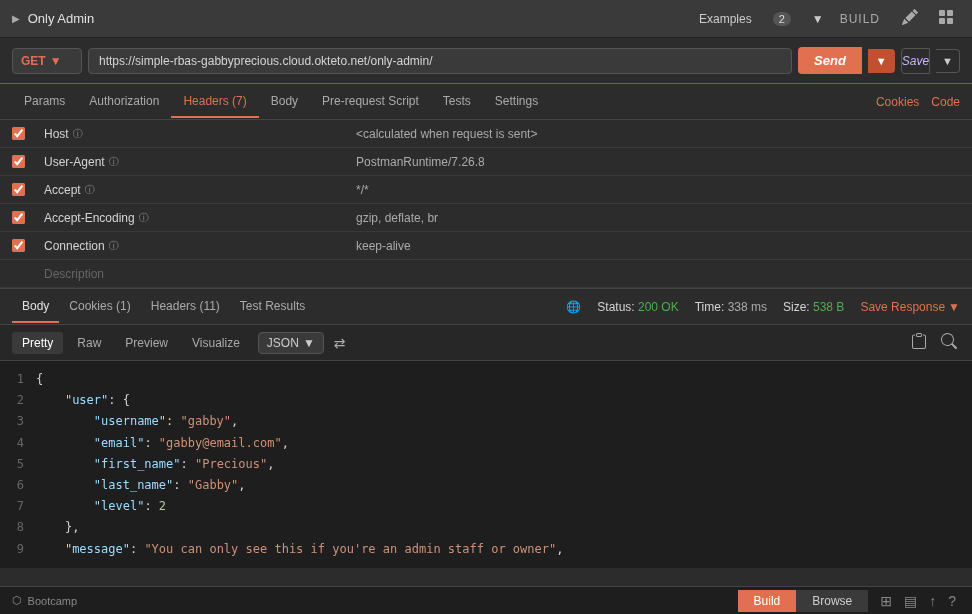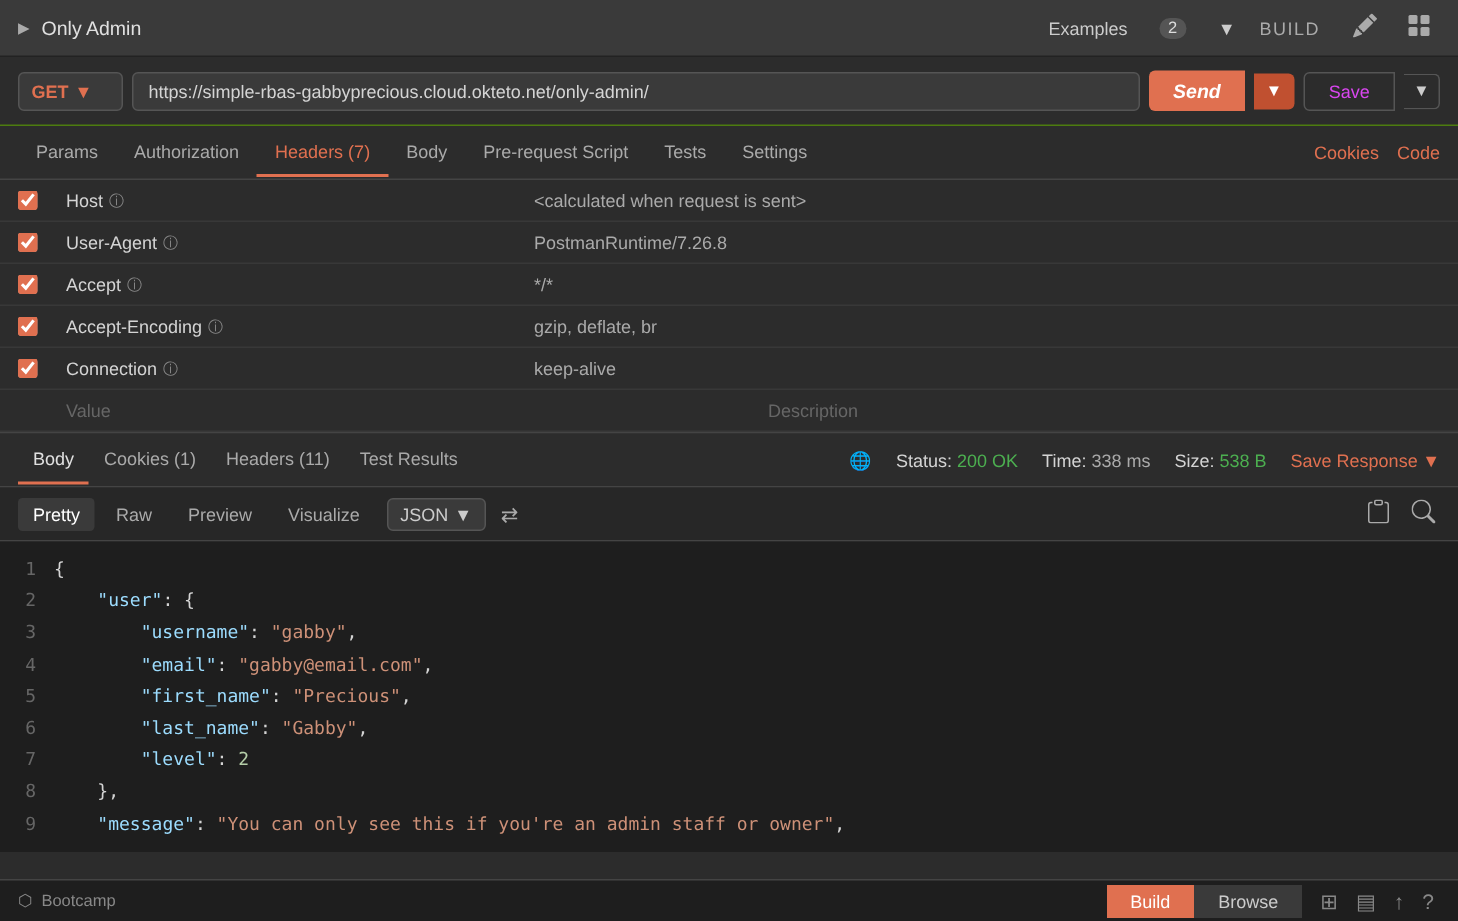--- a/index.html
+++ b/index.html
@@ -121,25 +121,26 @@
       border: none;
       color: white;
       padding: 6px 8px;
       border-radius: 0 4px 4px 0;
       cursor: pointer;
       font-size: 11px;
     }
     .save-btn {
       background: transparent;
       border: 1px solid #555;
-      color: #d946ef;
-      padding: 5px 16px;
+      color: #c4b5fd;
+      padding: 5px 0;
       border-radius: 4px 0 0 4px;
       font-size: 12px;
       cursor: pointer;
+      font-style: italic;
     }
     .save-dropdown {
       background: transparent;
       border: 1px solid #555;
       border-left: none;
       color: #ccc;
       padding: 5px 6px;
       border-radius: 0 4px 4px 0;
       cursor: pointer;
       font-size: 11px;
@@ -530,21 +531,20 @@
         </div>
       <div class="header-key">
           <span>Connection</span> 
           <span class="header-info">ⓘ</span>
         </div>
       <div class="header-value">keep-alive</div>
       <div class="header-desc"></div>
     </div>
     <div class="header-row header-placeholder-row">
       <div class="header-check"></div>
-      <div class="header-value"><span>Value</span></div>
       <div class="header-desc"><span>Description</span></div>
     </div>
   </div>
 
   <div class="response-section">
 
     <div class="response-tabs">
       <div class="resp-tab active">Body</div>
       <div class="resp-tab">Cookies (1)</div>
       <div class="resp-tab">Headers (11)</div>

